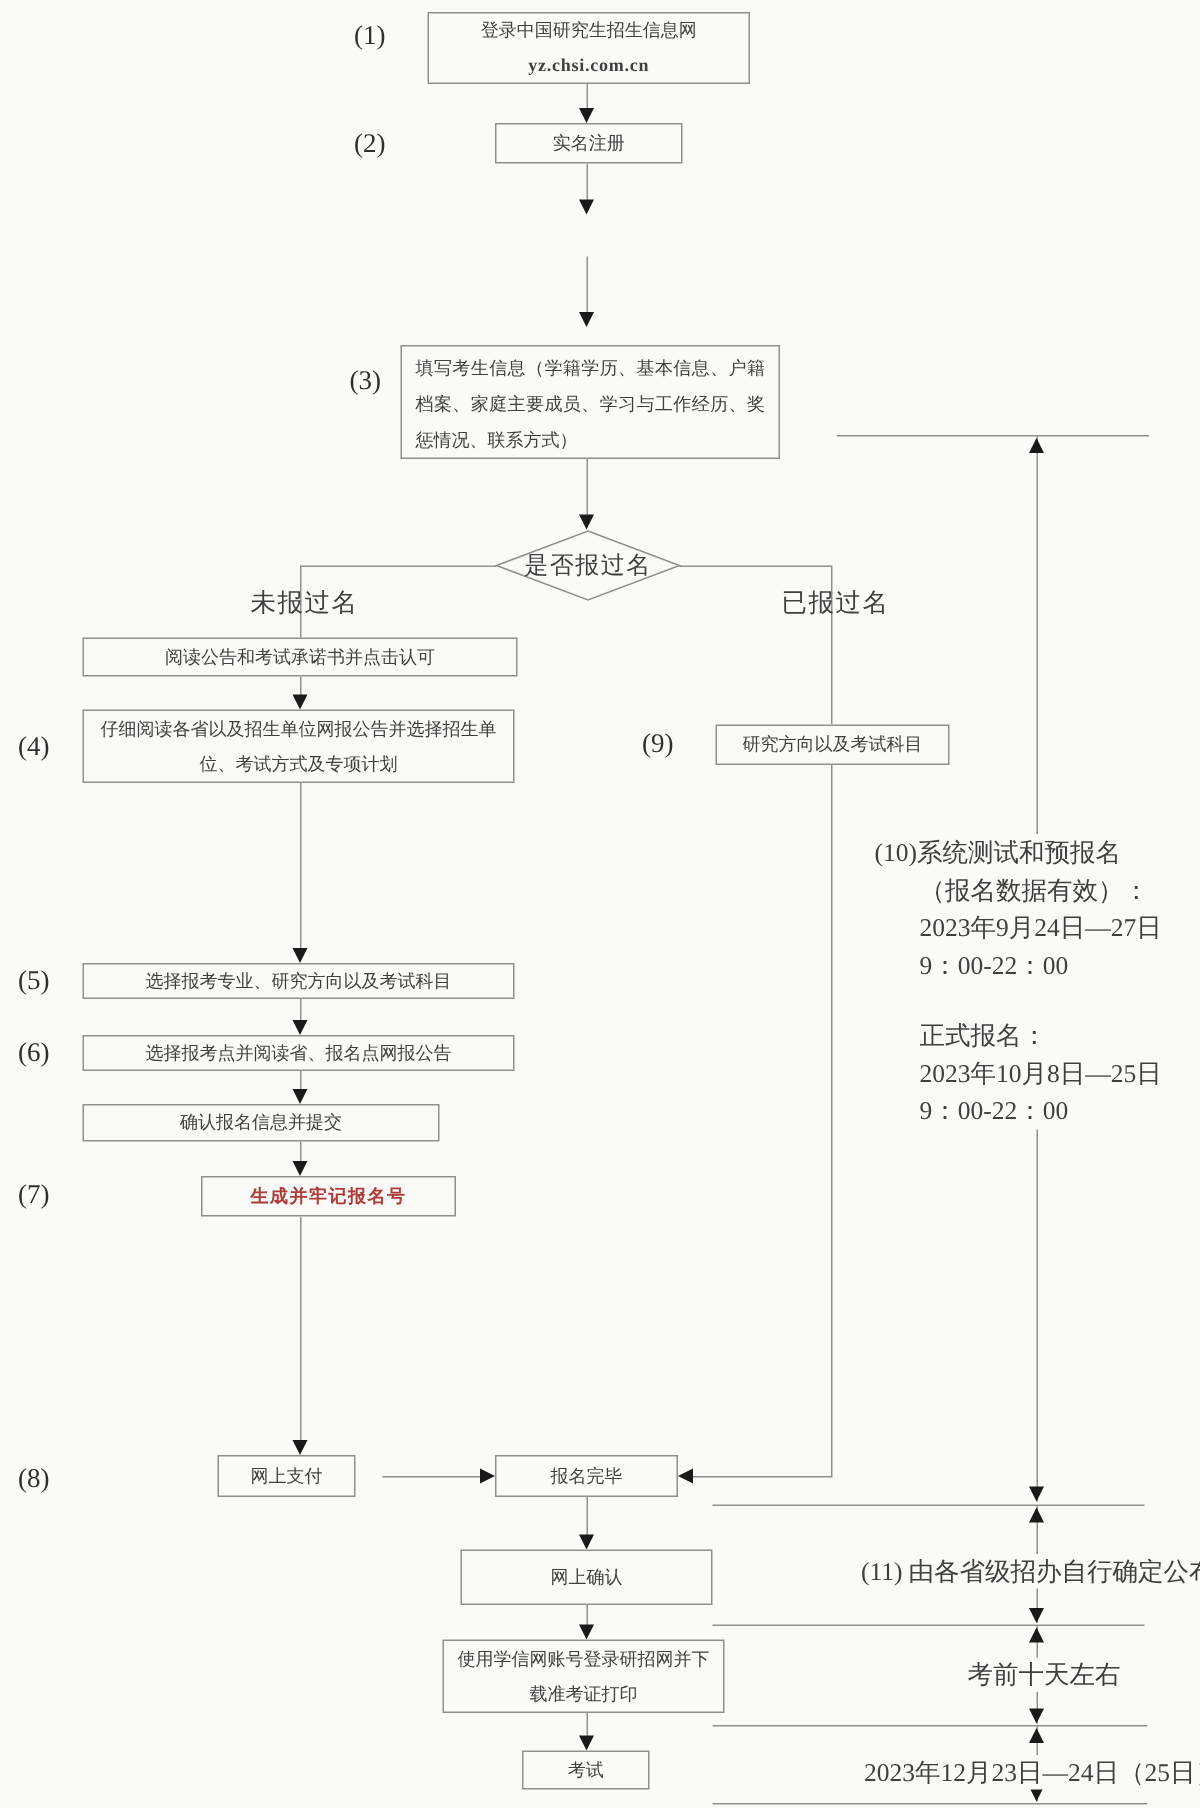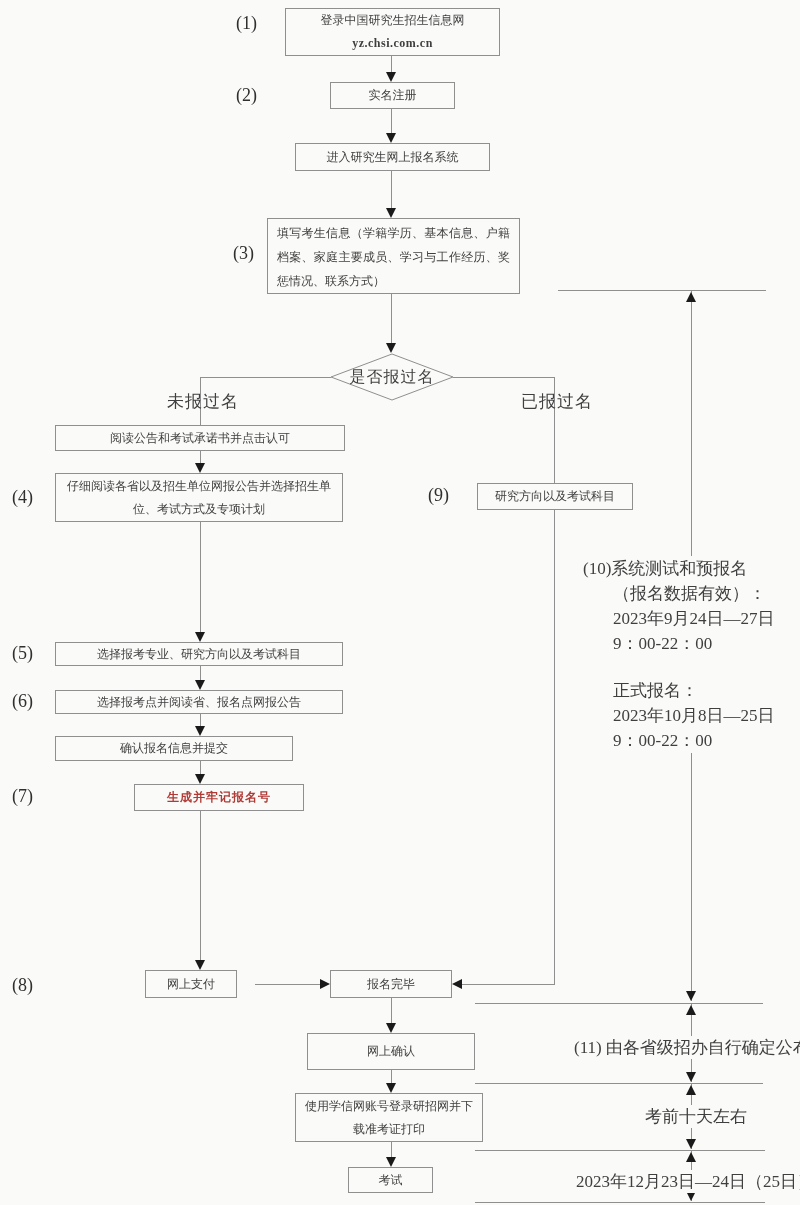--- a/index.html
+++ b/index.html
@@ -16,21 +16,21 @@
     overflow:hidden;
   }
   .box{
     position:absolute;border:1px solid var(--line);background:var(--bg);
     display:flex;align-items:center;justify-content:center;flex-direction:column;
     text-align:center;font-size:12px;line-height:23px;box-sizing:border-box;
     padding:1px 4px;
   }
   .box .url{font-weight:bold;letter-spacing:0.5px;}
   .box.red-text{color:var(--red);font-weight:bold;letter-spacing:1px;margin-left:19px;}
-  .box.justify{display:block;text-align:justify;padding:2px 9px;line-height:24px;}
+  .box.justify{display:block;text-align:justify;padding:2px 9px;line-height:24px;margin-top:12px;}
   .hl{position:absolute;height:1px;background:var(--line);}
   .vl{position:absolute;width:1px;background:var(--line);}
   .ar-d{position:absolute;width:0;height:0;border-left:5px solid transparent;border-right:5px solid transparent;border-top:10px solid var(--arrow);}
   .ar-u{position:absolute;width:0;height:0;border-left:5px solid transparent;border-right:5px solid transparent;border-bottom:10px solid var(--arrow);}
   .ar-r{position:absolute;width:0;height:0;border-top:5px solid transparent;border-bottom:5px solid transparent;border-left:10px solid var(--arrow);}
   .ar-l{position:absolute;width:0;height:0;border-top:5px solid transparent;border-bottom:5px solid transparent;border-right:10px solid var(--arrow);}
   .steplabel{position:absolute;font-size:18px;color:#2f2f2f;}
   .blabel{position:absolute;font-size:17px;color:var(--ink);letter-spacing:1px;}
   .note{position:absolute;background:var(--bg);font-size:17px;color:var(--ink);padding:0 4px;white-space:nowrap;}
   .note .nlabel{margin-right:4px;}
@@ -110,23 +110,20 @@
 
   <div class="box" style="left:285px;top:8px;width:215px;height:48px">
     <div>登录中国研究生招生信息网</div>
     <div class="url">yz.chsi.com.cn</div>
   </div>
 
   <div class="box" style="left:330px;top:82px;width:125px;height:27px">
     <div>实名注册</div>
   </div>
 
-  <div class="box" style="left:295px;top:143px;width:195px;height:28px">
-    <div>进入研究生网上报名系统</div>
-  </div>
 
   <div class="box justify" style="left:267px;top:218px;width:253px;height:76px">
     <span>填写考生信息（学籍学历、基本信息、户籍档案、家庭主要成员、学习与工作经历、奖惩情况、联系方式）</span>
   </div>
 
   <svg class="dia-svg" width="124" height="48">
     <polygon points="62,1 123,24 62,47 1,24" fill="#fafaf8" stroke="#8f8f8f" stroke-width="1"></polygon>
   </svg>
   <div class="dia-text">是否报过名</div>
 

